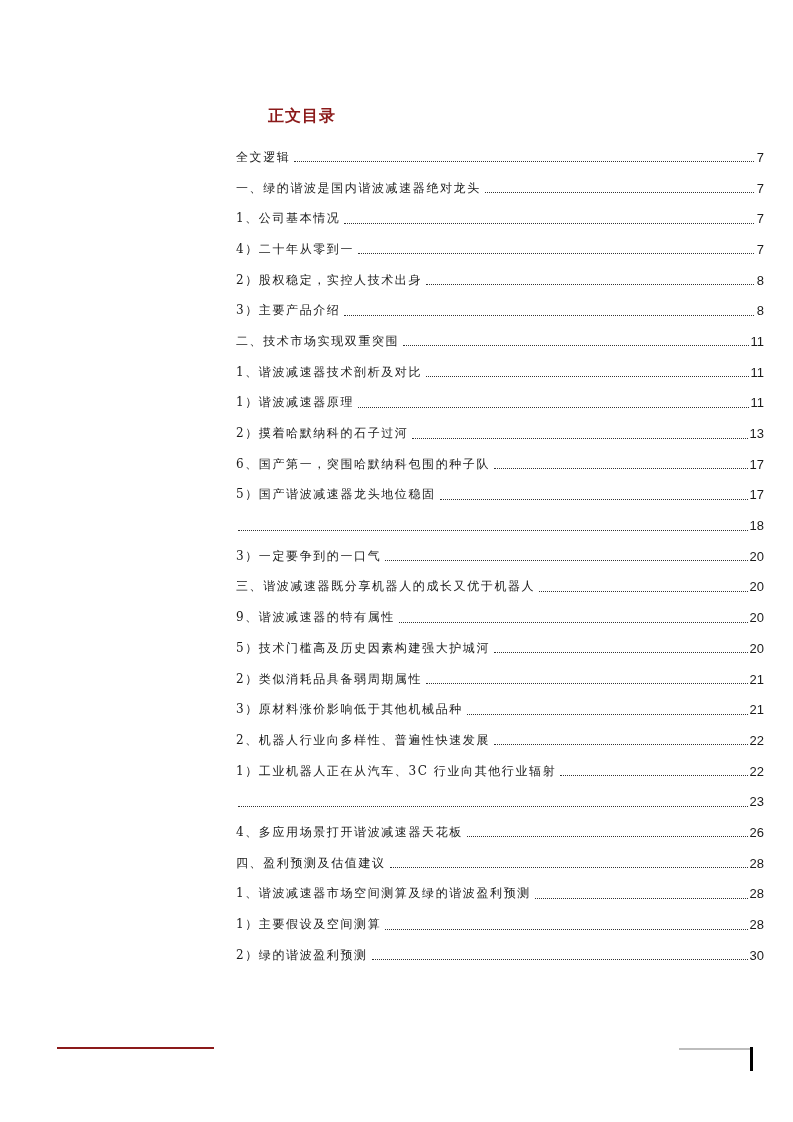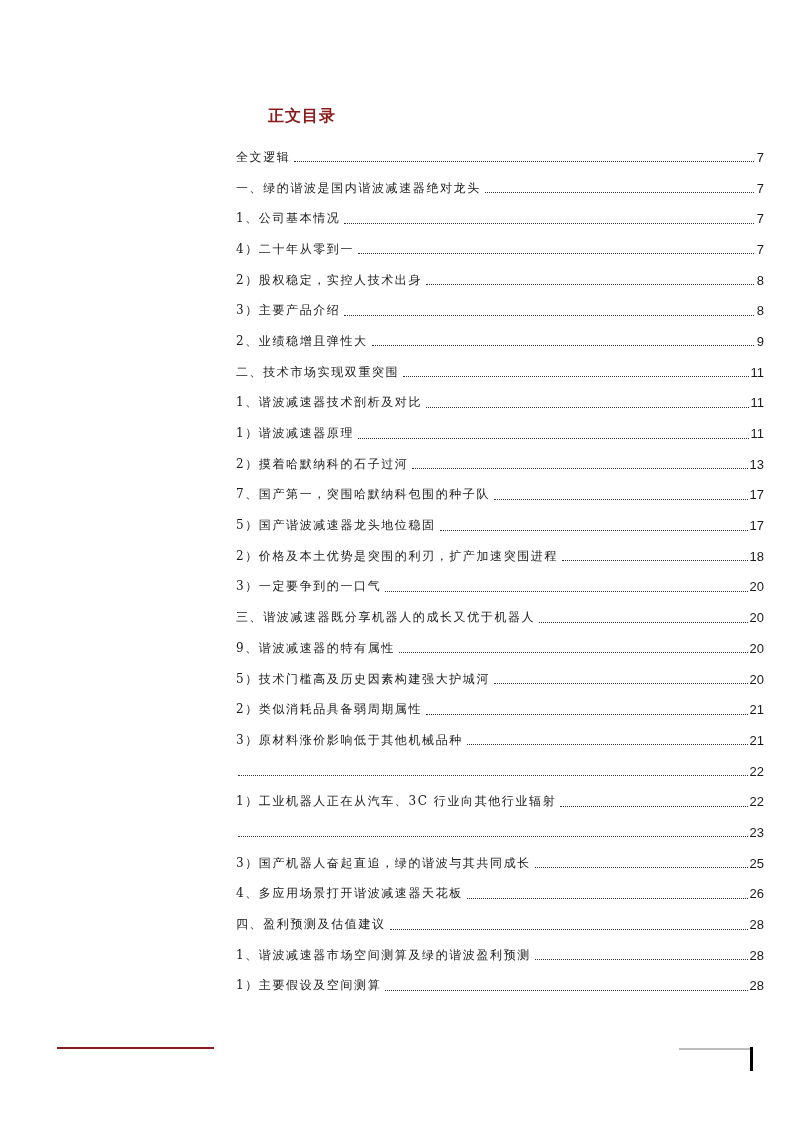--- a/index.html
+++ b/index.html
@@ -47,56 +47,50 @@
       <span class="toc-text">2）股权稳定，实控人技术出身</span>
       <span class="toc-dots"></span>
       <span class="toc-page">8</span>
     </li>
     <li class="toc-row">
       <span class="toc-text">3）主要产品介绍</span>
       <span class="toc-dots"></span>
       <span class="toc-page">8</span>
     </li>
     <li class="toc-row">
-      <span class="toc-text">2、业绩稳增且弹性大</span>
-      <span class="toc-dots"></span>
-      <span class="toc-page">9</span>
-    </li>
-    <li class="toc-row">
       <span class="toc-text">二、技术市场实现双重突围</span>
       <span class="toc-dots"></span>
       <span class="toc-page">11</span>
     </li>
     <li class="toc-row">
       <span class="toc-text">1、谐波减速器技术剖析及对比</span>
       <span class="toc-dots"></span>
       <span class="toc-page">11</span>
     </li>
     <li class="toc-row">
       <span class="toc-text">1）谐波减速器原理</span>
       <span class="toc-dots"></span>
       <span class="toc-page">11</span>
     </li>
     <li class="toc-row">
       <span class="toc-text">2）摸着哈默纳科的石子过河</span>
       <span class="toc-dots"></span>
       <span class="toc-page">13</span>
     </li>
     <li class="toc-row">
-      <span class="toc-text">7、国产第一，突围哈默纳科包围的种子队</span>
+      <span class="toc-text">6、国产第一，突围哈默纳科包围的种子队</span>
       <span class="toc-dots"></span>
       <span class="toc-page">17</span>
     </li>
     <li class="toc-row">
       <span class="toc-text">5）国产谐波减速器龙头地位稳固</span>
       <span class="toc-dots"></span>
       <span class="toc-page">17</span>
     </li>
     <li class="toc-row">
-      <span class="toc-text">2）价格及本土优势是突围的利刃，扩产加速突围进程</span>
       <span class="toc-dots"></span>
       <span class="toc-page">18</span>
     </li>
     <li class="toc-row">
       <span class="toc-text">3）一定要争到的一口气</span>
       <span class="toc-dots"></span>
       <span class="toc-page">20</span>
     </li>
     <li class="toc-row">
       <span class="toc-text">三、谐波减速器既分享机器人的成长又优于机器人</span>
@@ -117,36 +111,32 @@
       <span class="toc-text">2）类似消耗品具备弱周期属性</span>
       <span class="toc-dots"></span>
       <span class="toc-page">21</span>
     </li>
     <li class="toc-row">
       <span class="toc-text">3）原材料涨价影响低于其他机械品种</span>
       <span class="toc-dots"></span>
       <span class="toc-page">21</span>
     </li>
     <li class="toc-row">
+      <span class="toc-text">2、机器人行业向多样性、普遍性快速发展</span>
       <span class="toc-dots"></span>
       <span class="toc-page">22</span>
     </li>
     <li class="toc-row">
       <span class="toc-text">1）工业机器人正在从汽车、3C 行业向其他行业辐射</span>
       <span class="toc-dots"></span>
       <span class="toc-page">22</span>
     </li>
     <li class="toc-row">
       <span class="toc-dots"></span>
       <span class="toc-page">23</span>
-    </li>
-    <li class="toc-row">
-      <span class="toc-text">3）国产机器人奋起直追，绿的谐波与其共同成长</span>
-      <span class="toc-dots"></span>
-      <span class="toc-page">25</span>
     </li>
     <li class="toc-row">
       <span class="toc-text">4、多应用场景打开谐波减速器天花板</span>
       <span class="toc-dots"></span>
       <span class="toc-page">26</span>
     </li>
     <li class="toc-row">
       <span class="toc-text">四、盈利预测及估值建议</span>
       <span class="toc-dots"></span>
       <span class="toc-page">28</span>
@@ -154,17 +144,22 @@
     <li class="toc-row">
       <span class="toc-text">1、谐波减速器市场空间测算及绿的谐波盈利预测</span>
       <span class="toc-dots"></span>
       <span class="toc-page">28</span>
     </li>
     <li class="toc-row">
       <span class="toc-text">1）主要假设及空间测算</span>
       <span class="toc-dots"></span>
       <span class="toc-page">28</span>
     </li>
+    <li class="toc-row">
+      <span class="toc-text">2）绿的谐波盈利预测</span>
+      <span class="toc-dots"></span>
+      <span class="toc-page">30</span>
+    </li>
   </ul>
 
 <div class="footer-red"></div>
 <div class="footer-gray"></div>
 <div class="footer-bar"></div>
 
 </body></html>

